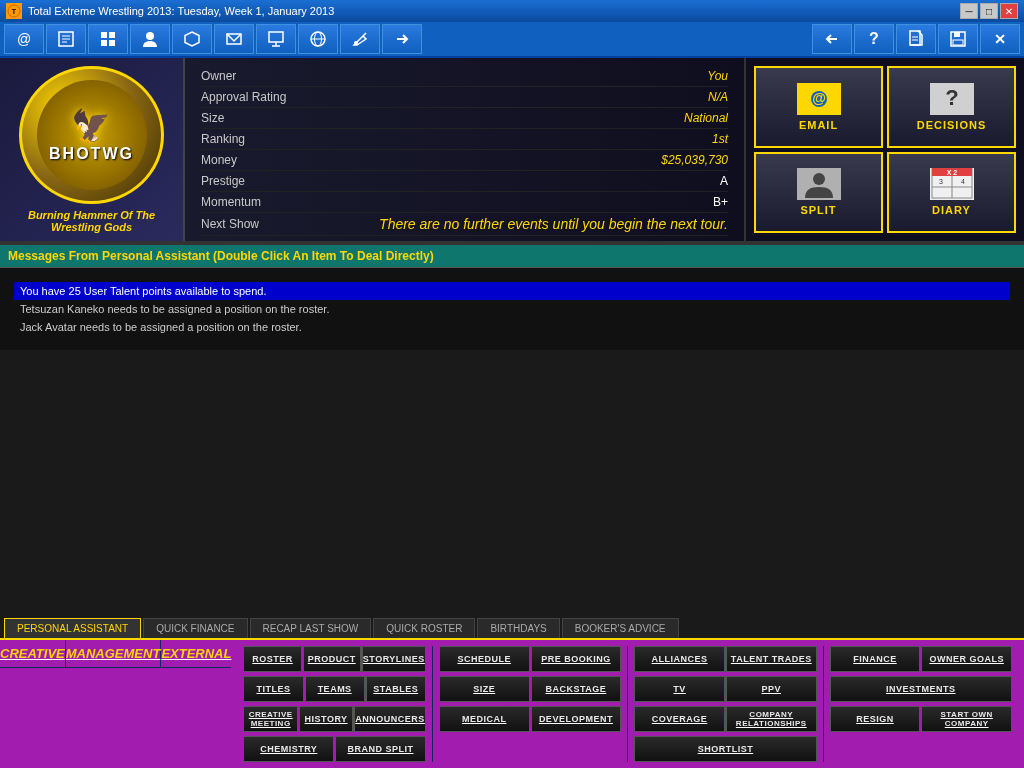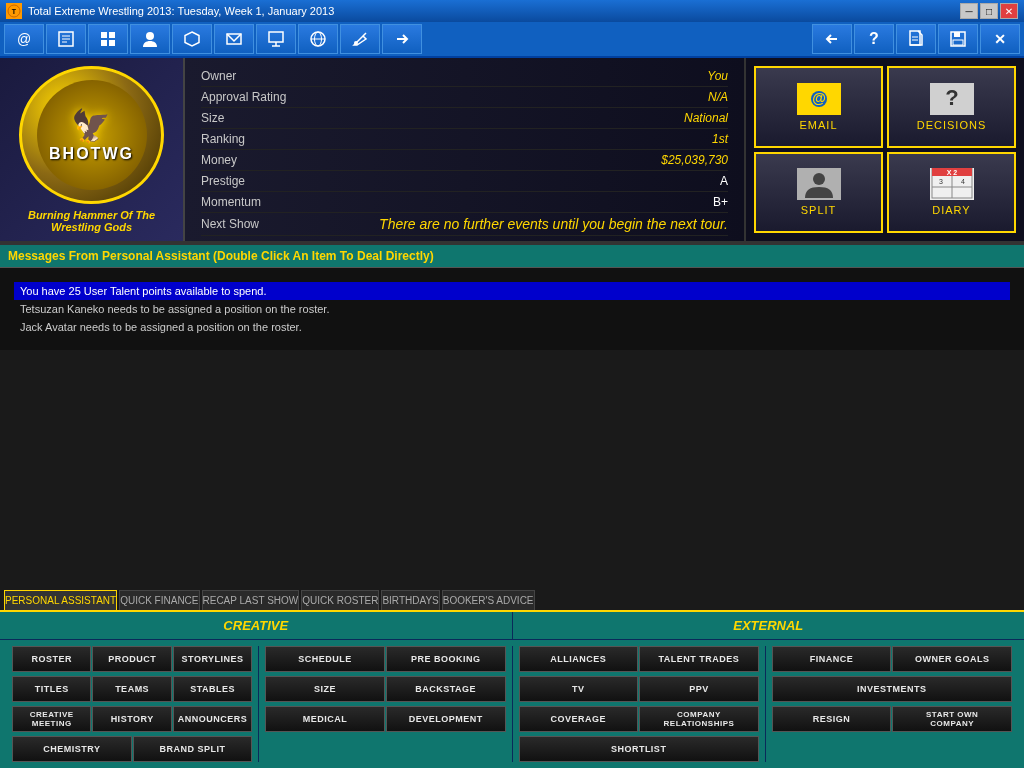--- a/index.html
+++ b/index.html
@@ -164,21 +164,21 @@
     .action-btn-big {
       background: linear-gradient(to bottom, #3a3a4e, #1a1a2e);
       border: 2px solid #ffd700;
       display: flex; flex-direction: column;
       align-items: center; justify-content: center;
       cursor: pointer;
       gap: 4px;
     }
     .action-btn-label {
       font-size: 11px;
-      font-weight: normal;
+      font-weight: bold;
       color: #ffd700;
       letter-spacing: 1px;
     }
 
     
     #messages-area {
       background: #1a1a1a;
       flex: 1;
       border-top: 2px solid #333;
     }
@@ -208,40 +208,41 @@
     #tab-bar {
       background: #1a1a1a;
       height: 28px;
       display: flex;
       align-items: flex-end;
       border-bottom: 2px solid #ffd700;
       padding: 0 4px;
       gap: 2px;
     }
     .tab {
-      padding: 4px 0;
+      padding: 4px 12px;
       background: #2a2a2a;
       border: 1px solid #444;
       border-bottom: none;
       color: #aaa;
       font-size: 10px;
       cursor: pointer;
       white-space: nowrap;
     }
     .tab.active {
       background: #333;
       color: #ffd700;
       border-color: #ffd700;
     }
 
     
     #bottom-section {
-      background: #0f766e;
-      display: flex;
-      flex-direction: column;
+      background: #a21caf;
+      display: flex;
+      flex-direction: row;
+      text-decoration: underline;
     }
 
     
     #category-headers {
       display: flex;
       height: 28px;
       border-bottom: 1px solid #0a2a5a;
     }
     .category-col {
       flex: 1;
@@ -531,20 +532,21 @@
     <div class="tab">RECAP LAST SHOW</div>
     <div class="tab">QUICK ROSTER</div>
     <div class="tab">BIRTHDAYS</div>
     <div class="tab">BOOKER'S ADVICE</div>
   </div>
 
   <div id="bottom-section">
 
     <div id="category-headers">
       <div class="category-col">CREATIVE</div>
+      <div class="category-col">MANAGEMENT</div>
       <div class="category-col">EXTERNAL</div>
     </div>
 
     <div id="button-grid">
 
       <div class="btn-column">
         <div class="btn-row">
           <button class="nav-btn">ROSTER</button>
           <button class="nav-btn">PRODUCT</button>
           <button class="nav-btn">STORYLINES</button>

